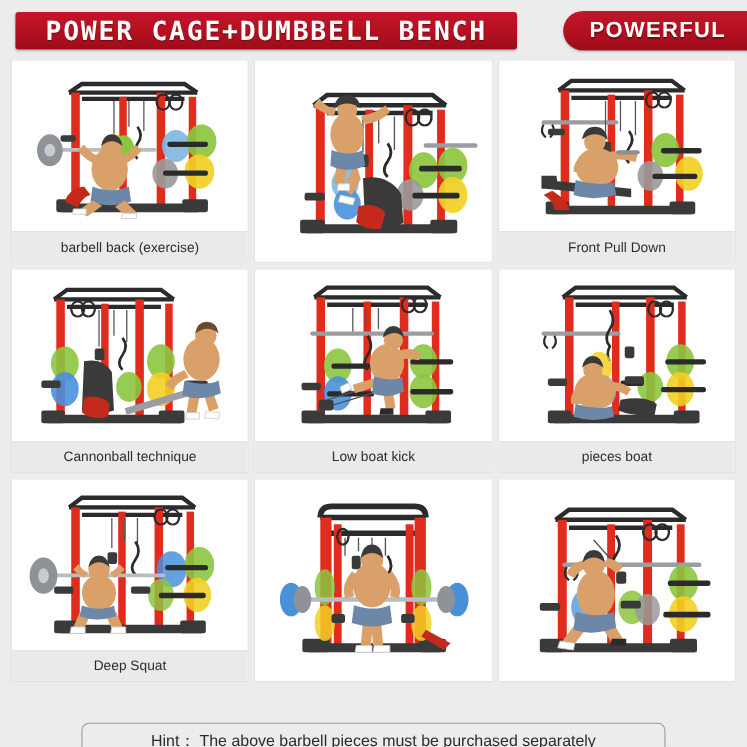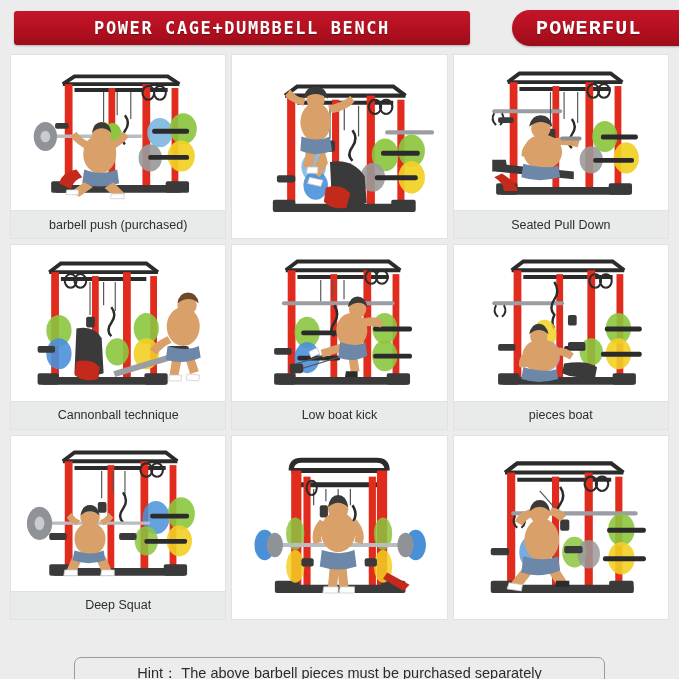--- a/index.html
+++ b/index.html
@@ -15,36 +15,36 @@
     position:absolute;left:0;top:0;width:679px;height:52px;
   }
   .banner-main{
     position:absolute;left:14px;top:11px;width:456px;height:34px;
     background:linear-gradient(180deg,#c4152b 0%,#b3101f 55%,#9d0c1a 100%);
     border-radius:3px;
     box-shadow:0 1px 2px rgba(0,0,0,.25);
     display:flex;align-items:center;justify-content:center;
   }
   .banner-main .txt{
-    color:#ffffff;font-weight:bold;font-size:17px;letter-spacing:1.6px;
+    color:#ffffff;font-weight:bold;font-size:24px;letter-spacing:1.6px;
     font-family:"DejaVu Sans Mono", monospace;
     white-space:nowrap;
     text-shadow:0 1px 1px rgba(0,0,0,.35);
   }
   .banner-pill{
     position:absolute;left:512px;top:10px;width:180px;height:36px;
     background:linear-gradient(180deg,#c4152b 0%,#b3101f 55%,#9d0c1a 100%);
     border-radius:18px 0 0 18px;
     box-shadow:0 1px 2px rgba(0,0,0,.25);
     display:flex;align-items:center;justify-content:flex-start;
     padding-left:24px;box-sizing:border-box;
   }
   .banner-pill .txt{
     color:#ffffff;font-weight:bold;font-size:20px;letter-spacing:1.2px;
-    font-family:Liberation Mono, monospace;
+    font-family:Liberation Sans, sans-serif;
     white-space:nowrap;
     text-shadow:0 1px 1px rgba(0,0,0,.35);
   }
   
   .grid{
     position:absolute;left:10px;top:54px;width:659px;height:566px;
     display:grid;
     grid-template-columns:repeat(3,1fr);
     grid-template-rows:repeat(3,1fr);
     gap:5px;
@@ -153,21 +153,21 @@
             <path d="M70 131 l-14 10 l9 5 l14 -10z"></path>
             <path d="M100 131 l12 12 l-8 5 l-13 -11z"></path>
           </g>
           <path d="M52 139 l12 0 l0 5 l-13 0z" fill="#fff" stroke="#ccc" stroke-width=".8"></path>
           <path d="M98 143 l13 0 l0 5 l-14 0z" fill="#fff" stroke="#ccc" stroke-width=".8"></path>
           <path d="M62 118 q-14 2 -18 14 l12 6 q4 -10 12 -12z" fill="#c42a1c"></path>
           <rect x="40" y="70" width="14" height="6" rx="2" fill="#3a3a3a"></rect>
         </svg>
       </div>
     </div>
-    <div class="caption">barbell push  (purchased)</div>
+    <div class="caption">barbell back  (exercise)</div>
   </div>
 
   <div class="cell">
     <div class="photo">
       <div class="rack">
         <svg viewBox="0 0 210 160" preserveAspectRatio="xMidYMid meet">
           <g stroke="#2b2b2b" stroke-width="4" fill="none">
             <path d="M52 30 H170"></path>
               <path d="M52 30 L64 21 H158 L170 30"></path>
             <path d="M64 37 H158"></path>
@@ -269,21 +269,21 @@
             <path d="M96 86 q18 -4 28 2 l-2 7 q-14 -4 -26 -1z"></path>
             <path d="M72 90 q-8 4 -8 14 l8 2 q2 -8 6 -11z"></path>
           </g>
           <path d="M72 74 q12 -10 24 0 q-2 -12 -12 -12 q-10 0 -12 12z" fill="#3a3a3a"></path>
           <path d="M66 112 q22 6 36 2 l2 12 q-22 6 -40 0z" fill="#6c87a8"></path>
           <rect x="104" y="84" width="22" height="4" rx="2" fill="#8b8e92"></rect>
           <rect x="40" y="64" width="16" height="6" rx="2" fill="#3a3a3a"></rect>
         </svg>
       </div>
     </div>
-    <div class="caption">Seated Pull Down</div>
+    <div class="caption">Front Pull Down</div>
   </div>
 
   <div class="cell">
     <div class="photo">
       <div class="rack">
         <svg viewBox="0 0 210 160" preserveAspectRatio="xMidYMid meet">
           <g stroke="#2b2b2b" stroke-width="4" fill="none">
             <path d="M34 28 H146"></path>
               <path d="M34 28 L46 19 H134 L146 28"></path>
             <path d="M46 35 H134"></path>

